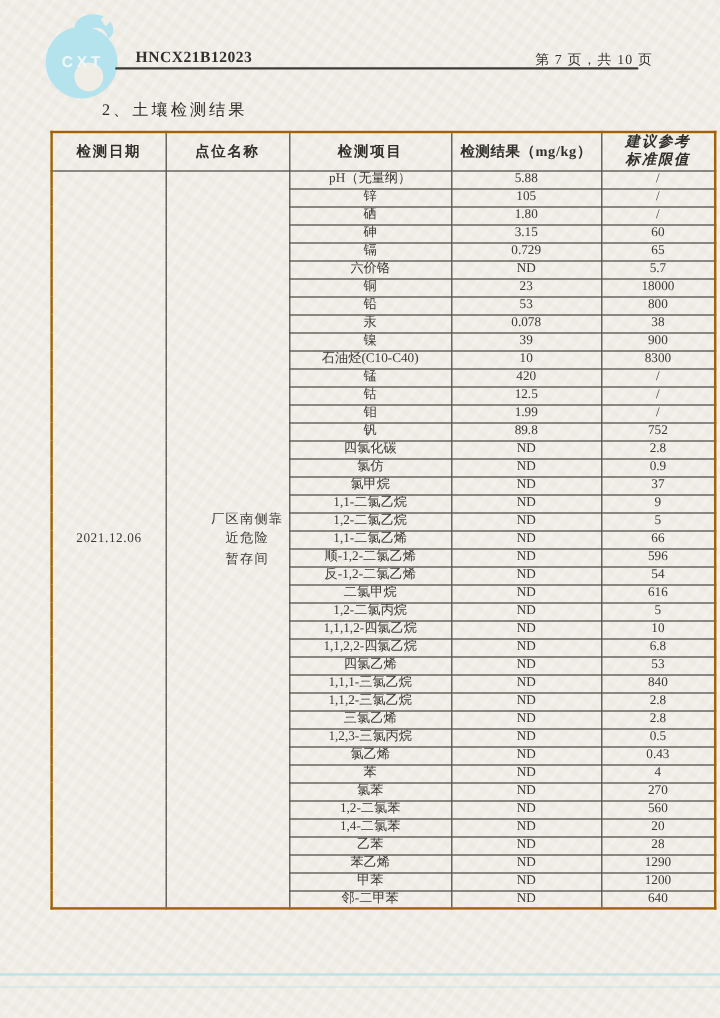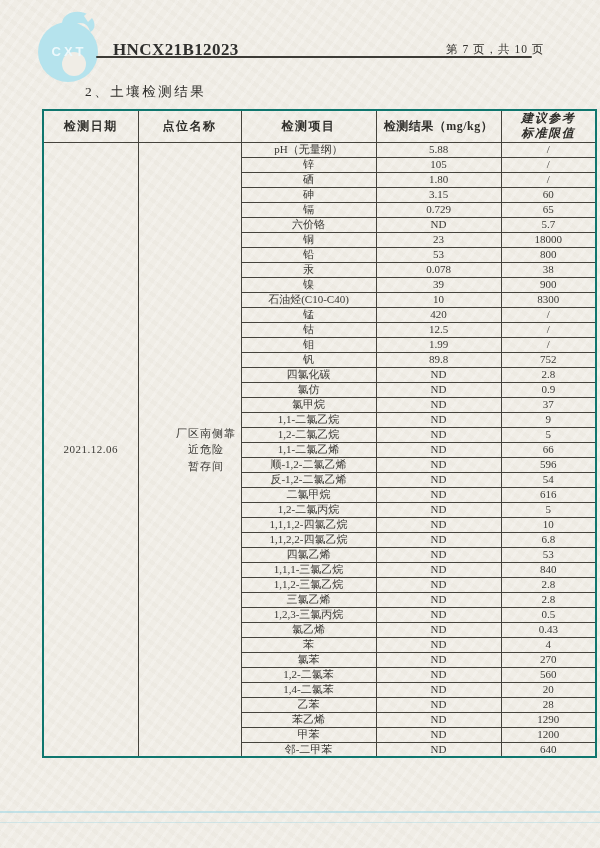--- a/index.html
+++ b/index.html
@@ -13,21 +13,21 @@
       repeating-linear-gradient(35deg, rgba(214,209,196,0.12) 0 4px, rgba(0,0,0,0) 4px 11px);
     color: #3a3a38;
     overflow: hidden;
   }
 
   .logo { position: absolute; left: 32px; top: 8px; width: 76px; height: 80px; }
   .logo svg { width: 100%; height: 100%; }
 
   .doc-number {
     position: absolute; left: 113px; top: 40px;
-    font-size: 17px; font-weight: bold; letter-spacing: 0.4px; color: #2f2f2d; text-align: right;
+    font-size: 13px; font-weight: bold; letter-spacing: 0.4px; color: #2f2f2d; text-align: right;
   }
   .page-info {
     position: absolute; left: 446px; top: 42px;
     font-size: 11.5px; color: #34332f; letter-spacing: 1px; white-space: nowrap;
   }
   .header-rule {
     position: absolute; left: 96px; top: 56px; width: 436px; height: 2px;
     background: #3c3b36; border-radius: 1px;
   }
 
@@ -41,21 +41,21 @@
     width: 553px;
     border-collapse: collapse; table-layout: fixed;
     font-family: "Liberation Serif", serif;
   }
   .results-table th, .results-table td {
     border: 1px solid #45433c;
     text-align: center; vertical-align: middle;
     color: #3a3935;
     overflow: hidden; white-space: nowrap;
   }
-  .results-table { border: 2px solid #0f766e; }
+  .results-table { border: 2px solid #a16207; }
   .results-table thead th {
     height: 32px; font-size: 12px; font-weight: bold;
     letter-spacing: 1.5px; color: #2f2e2a;
   }
   .results-table thead th.result-h { letter-spacing: 0.5px; }
   .results-table tbody td {
     height: 15px; font-size: 11px; line-height: 1.1; padding: 0 2px;
   }
   .limit-header-line { line-height: 1.25; letter-spacing: 1.5px; font-style: italic; }
   .date-cell { font-size: 12px; letter-spacing: 0.5px; }

